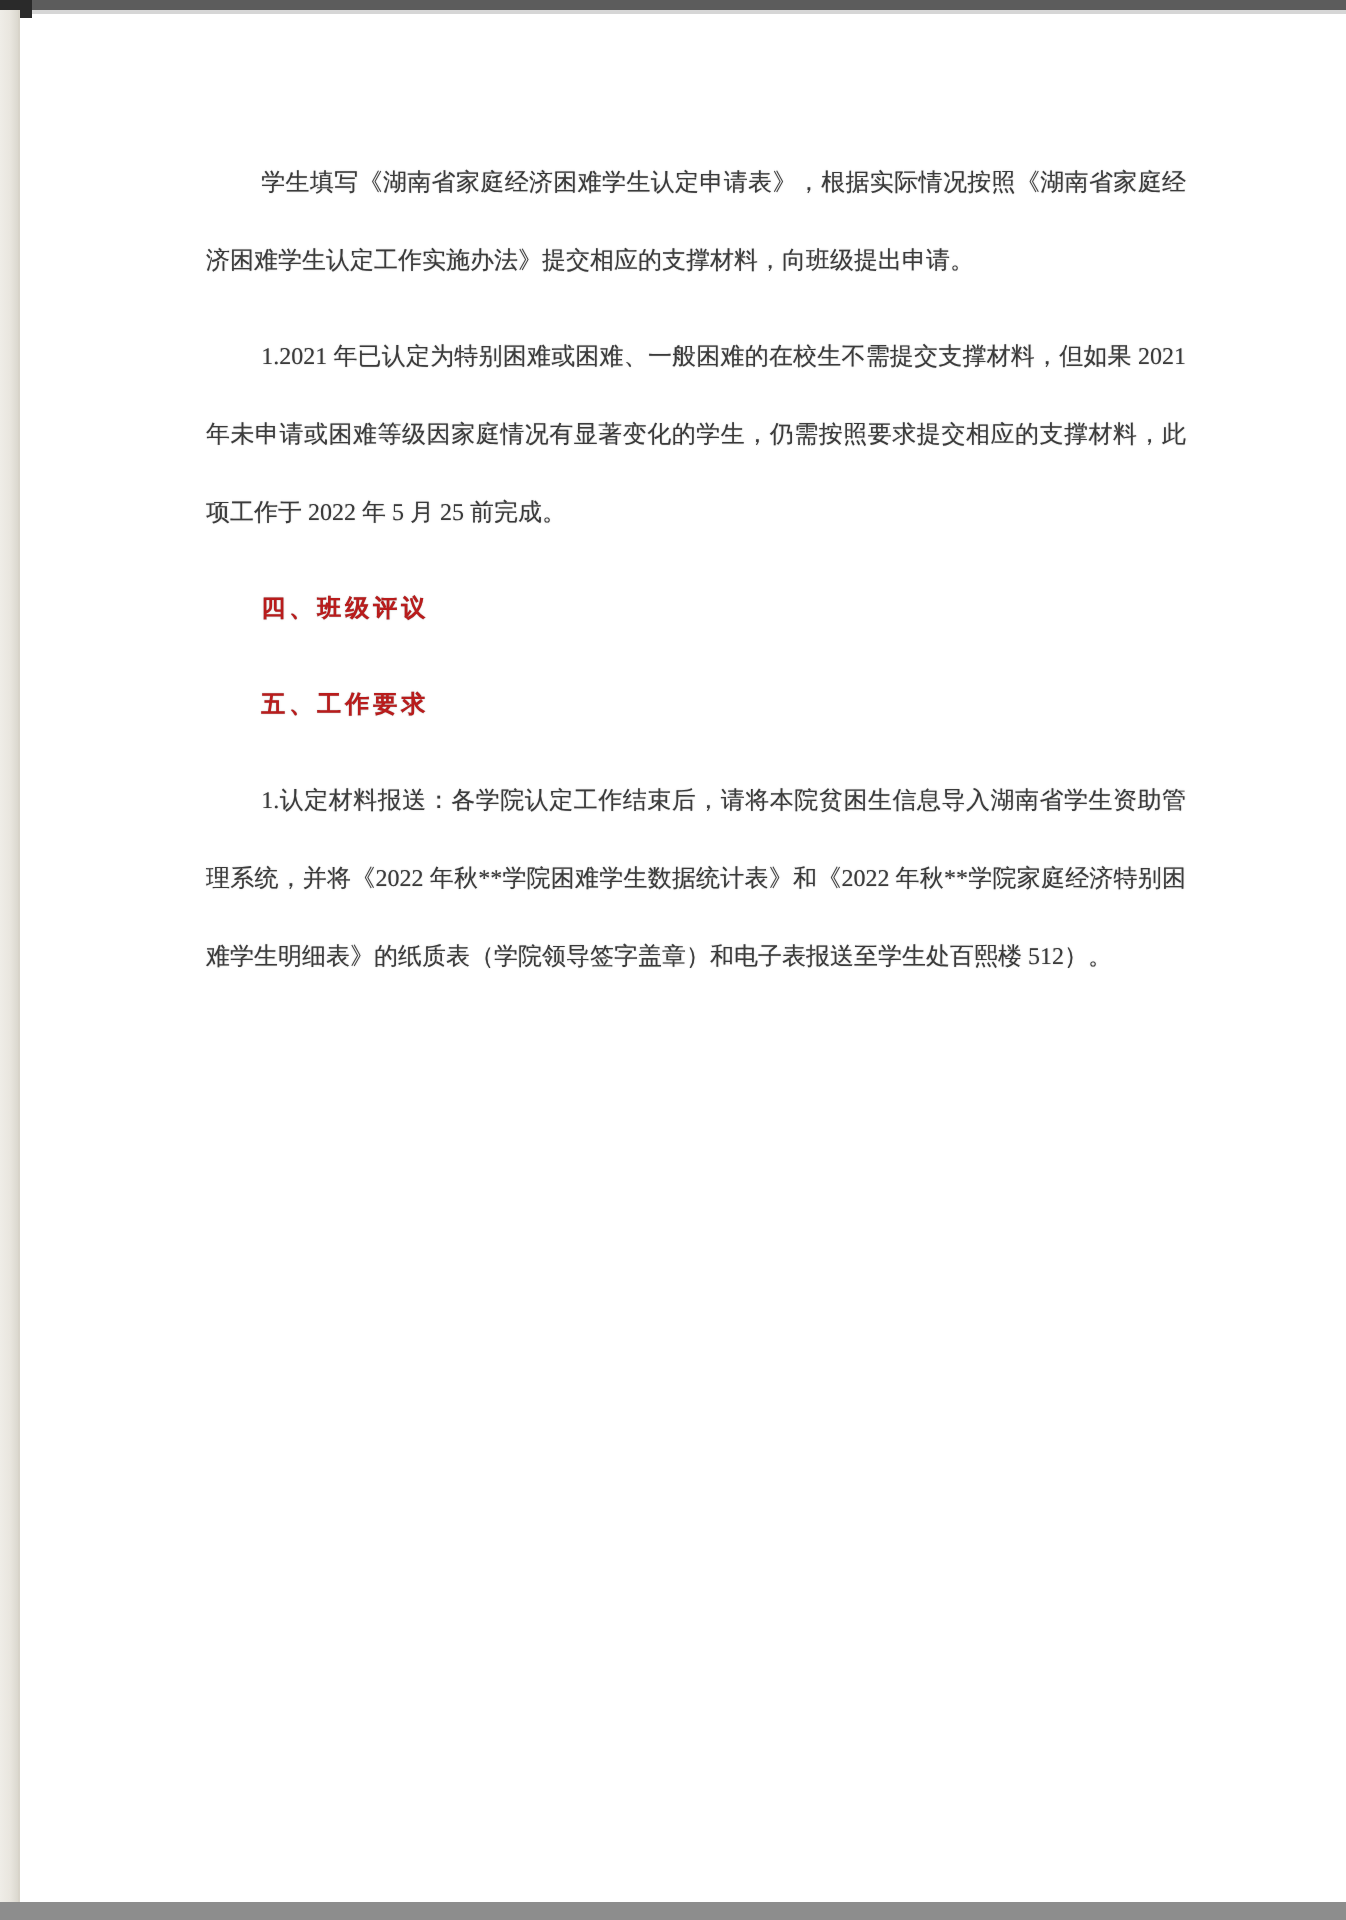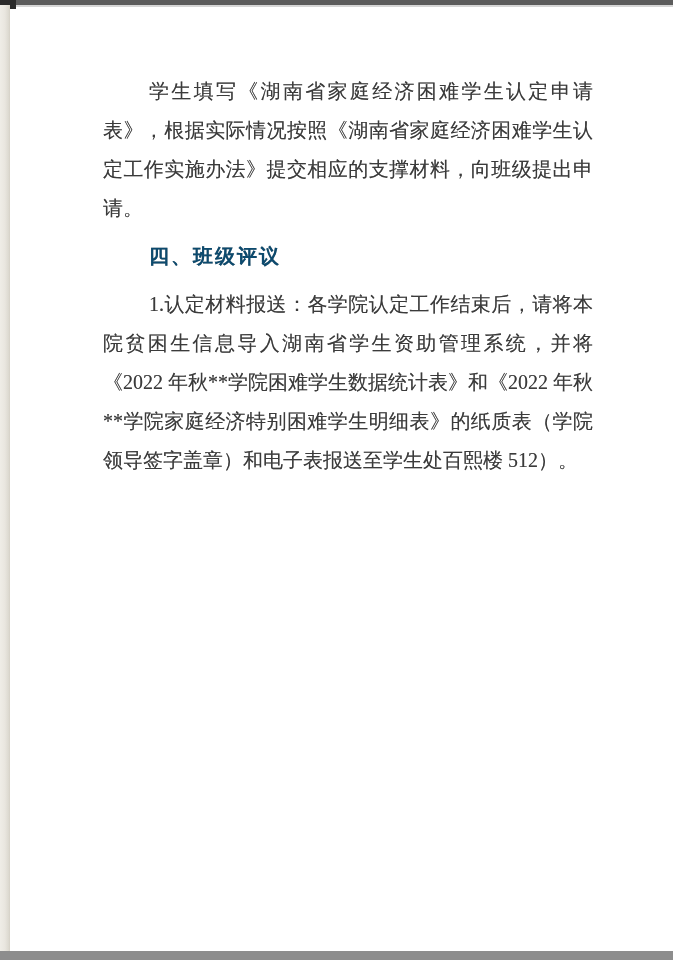--- a/index.html
+++ b/index.html
@@ -41,45 +41,47 @@
     width: 673px; height: 9px;
     background: #8d8d8d;
   }
   
   .content {
     position: absolute;
     top: 72px;
     left: 103px;
     width: 490px;
     color: #3b3b3b;
-    font-size: 20px;
+    font-size: 12px;
     line-height: 39px;
     text-align: justify;
     text-shadow: 0 0 0.6px rgba(70,70,70,0.55);
   }
   .content p {
     margin: 0 0 9px 0;
     text-indent: 2.3em;
   }
   .content p.heading {
     font-weight: bold;
-    color: #0c4a6e;
+    color: #b91c1c;
     letter-spacing: 2px;
   }
 </style>
 </head>
 <body>
 
 <div>
 
   <div class="top-bar"></div>
   <div class="top-left-blob"></div>
   <div class="left-strip"></div>
 
   <div class="content">
     <p>学生填写《湖南省家庭经济困难学生认定申请表》，根据实际情况按照《湖南省家庭经济困难学生认定工作实施办法》提交相应的支撑材料，向班级提出申请。</p>
+    <p>1.2021 年已认定为特别困难或困难、一般困难的在校生不需提交支撑材料，但如果 2021 年未申请或困难等级因家庭情况有显著变化的学生，仍需按照要求提交相应的支撑材料，此项工作于 2022 年 5 月 25 前完成。</p>
     <p class="heading">四、班级评议</p>
+    <p class="heading">五、工作要求</p>
     <p>1.认定材料报送：各学院认定工作结束后，请将本院贫困生信息导入湖南省学生资助管理系统，并将《2022 年秋**学院困难学生数据统计表》和《2022 年秋**学院家庭经济特别困难学生明细表》的纸质表（学院领导签字盖章）和电子表报送至学生处百熙楼 512）。</p>
   </div>
 
   <div class="bottom-bar"></div>
 
 </div>
 
 </body></html>

